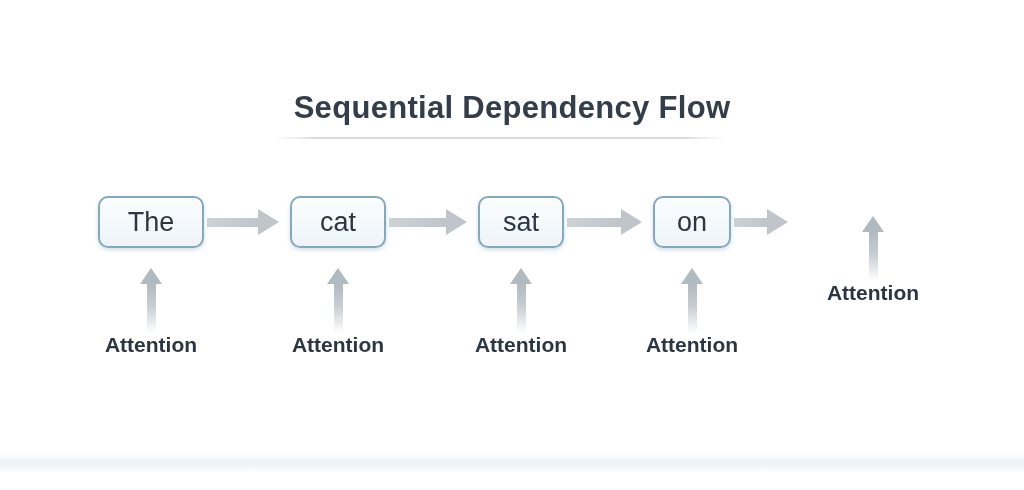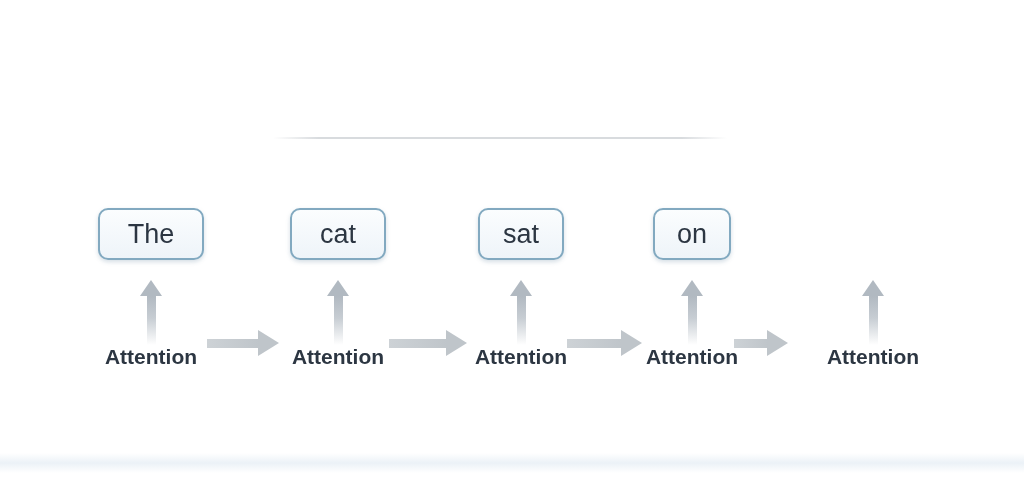--- a/index.html
+++ b/index.html
@@ -30,24 +30,24 @@
     width: 454px;
     height: 2px;
     background: linear-gradient(90deg,
       rgba(216,219,222,0) 0%,
       #d8dbde 10%,
       #d8dbde 90%,
       rgba(216,219,222,0) 100%);
   }
   .flow {
     position: absolute;
-    top: 208px;
+    top: 196px;
     left: 98px;
     display: flex;
-    align-items: flex-end;
+    align-items: flex-start;
   }
   .col {
     display: flex;
     flex-direction: column;
     align-items: center;
     flex: 0 0 auto;
   }
   .col-0 { width: 106px; }
   .col-1 { width: 96px; }
   .col-2 { width: 86px; }
@@ -130,20 +130,21 @@
       rgba(214,227,238,0) 0%,
       rgba(211,225,237,0.45) 50%,
       rgba(214,227,238,0) 100%);
   }
 </style>
 </head>
 <body>
 
 <div class="diagram">
 
+  <h1 class="title">Sequential Dependency Flow</h1>
   <div class="divider"></div>
 
   <div class="flow">
 
     <div class="col col-0">
       <div class="word-box">
         <span>The</span>
       </div>
       <div class="v-arrow">
         <div class="v-head"></div>

